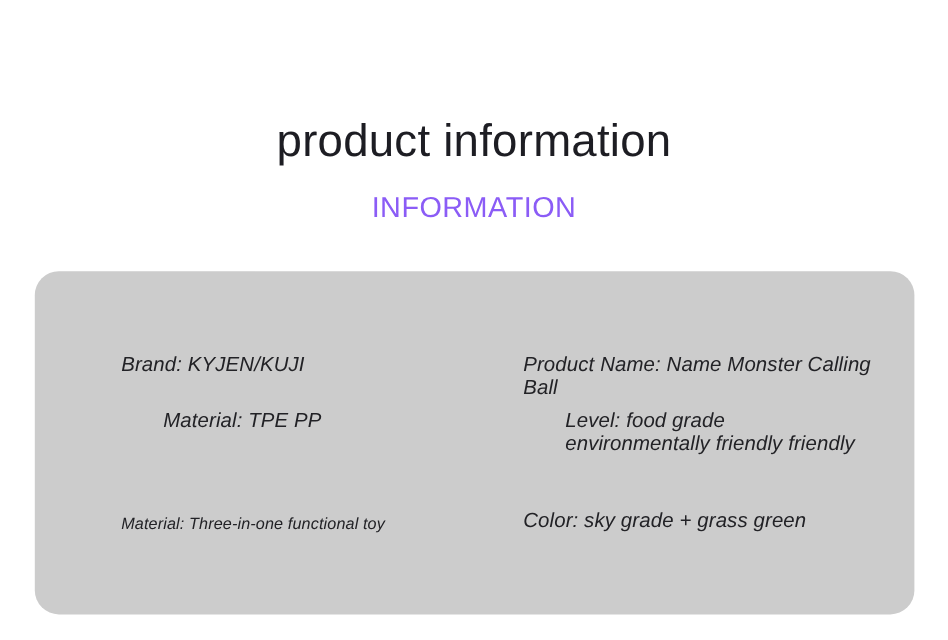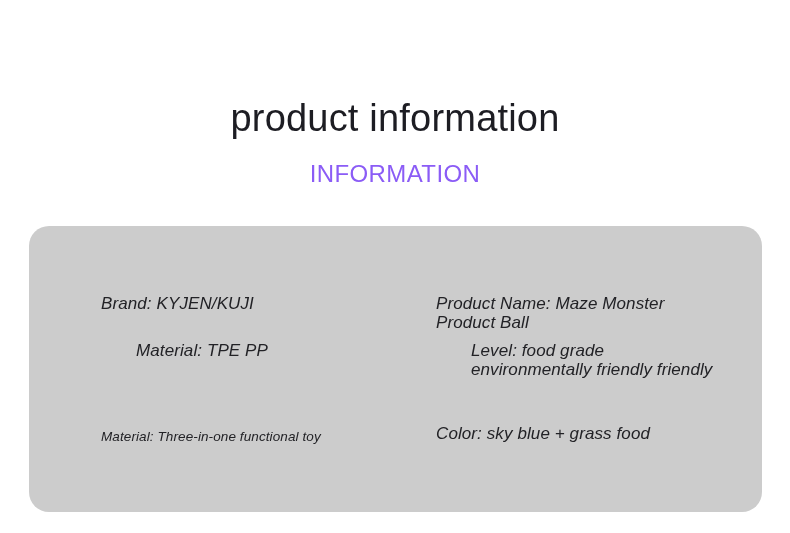--- a/index.html
+++ b/index.html
@@ -123,21 +123,21 @@
   <div class="info-panel">
     <div class="spec-columns">
 
       <div class="spec-col spec-col-left">
         <div class="spec-item row-1">Brand: KYJEN/KUJI</div>
         <div class="spec-item row-2">Material: TPE PP</div>
         <div class="spec-item spec-item-small">Material: Three-in-one functional toy</div>
       </div>
 
       <div class="spec-col spec-col-right">
-        <div class="spec-item row-1">Product Name: Maze Monster Product Ball</div>
+        <div class="spec-item row-1">Product Name: Name Monster Calling Ball</div>
         <div class="spec-item row-2">Level: food grade environmentally friendly friendly</div>
-        <div class="spec-item row-3">Color: sky blue + grass food</div>
+        <div class="spec-item row-3">Color: sky grade + grass green</div>
       </div>
 
     </div>
   </div>
 
 </div>
 
 </body></html>

